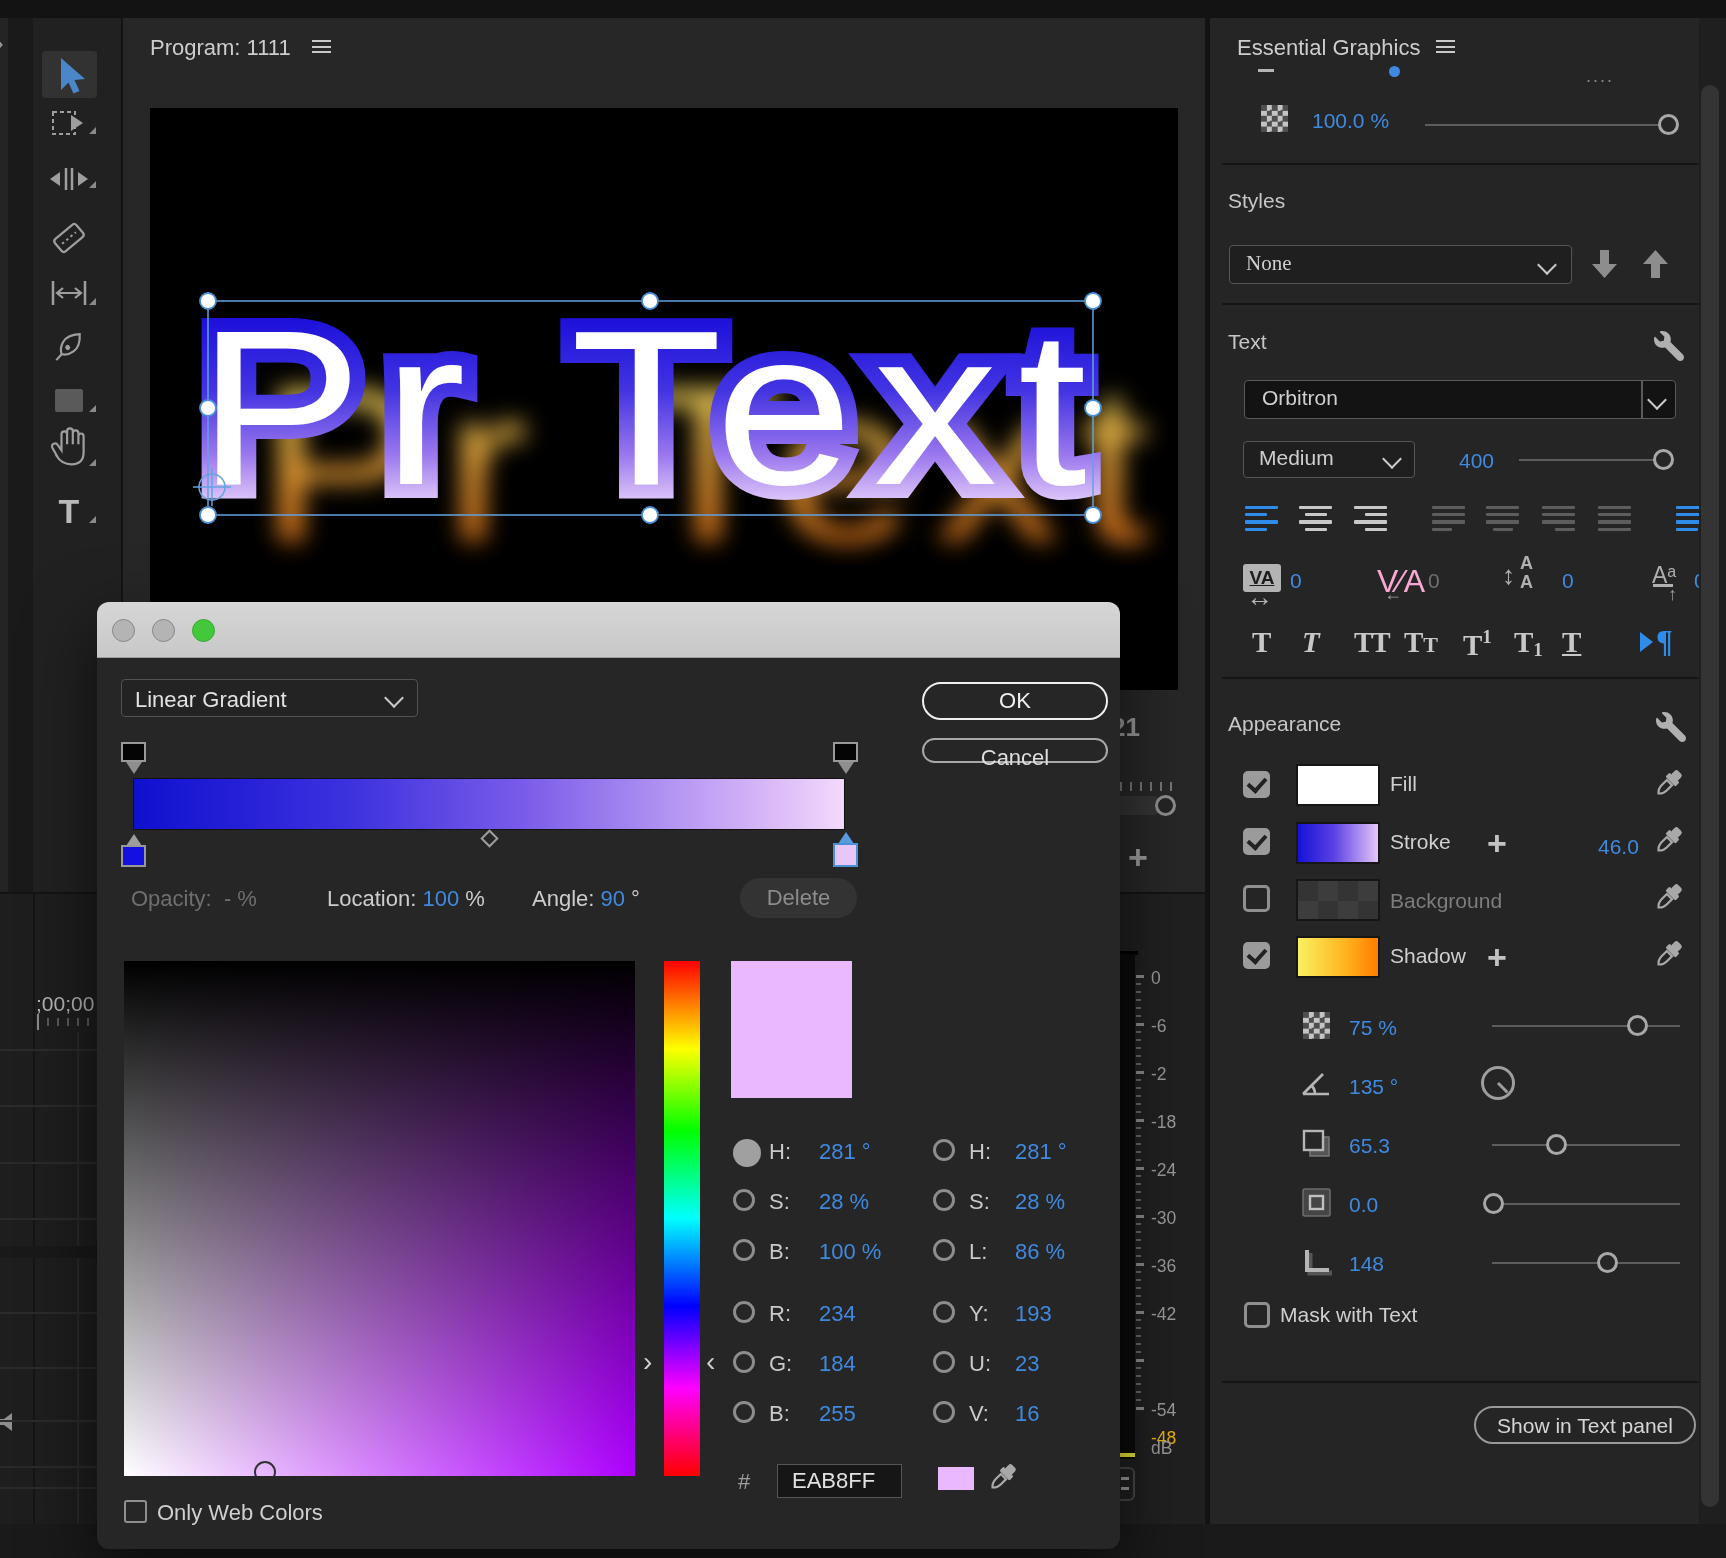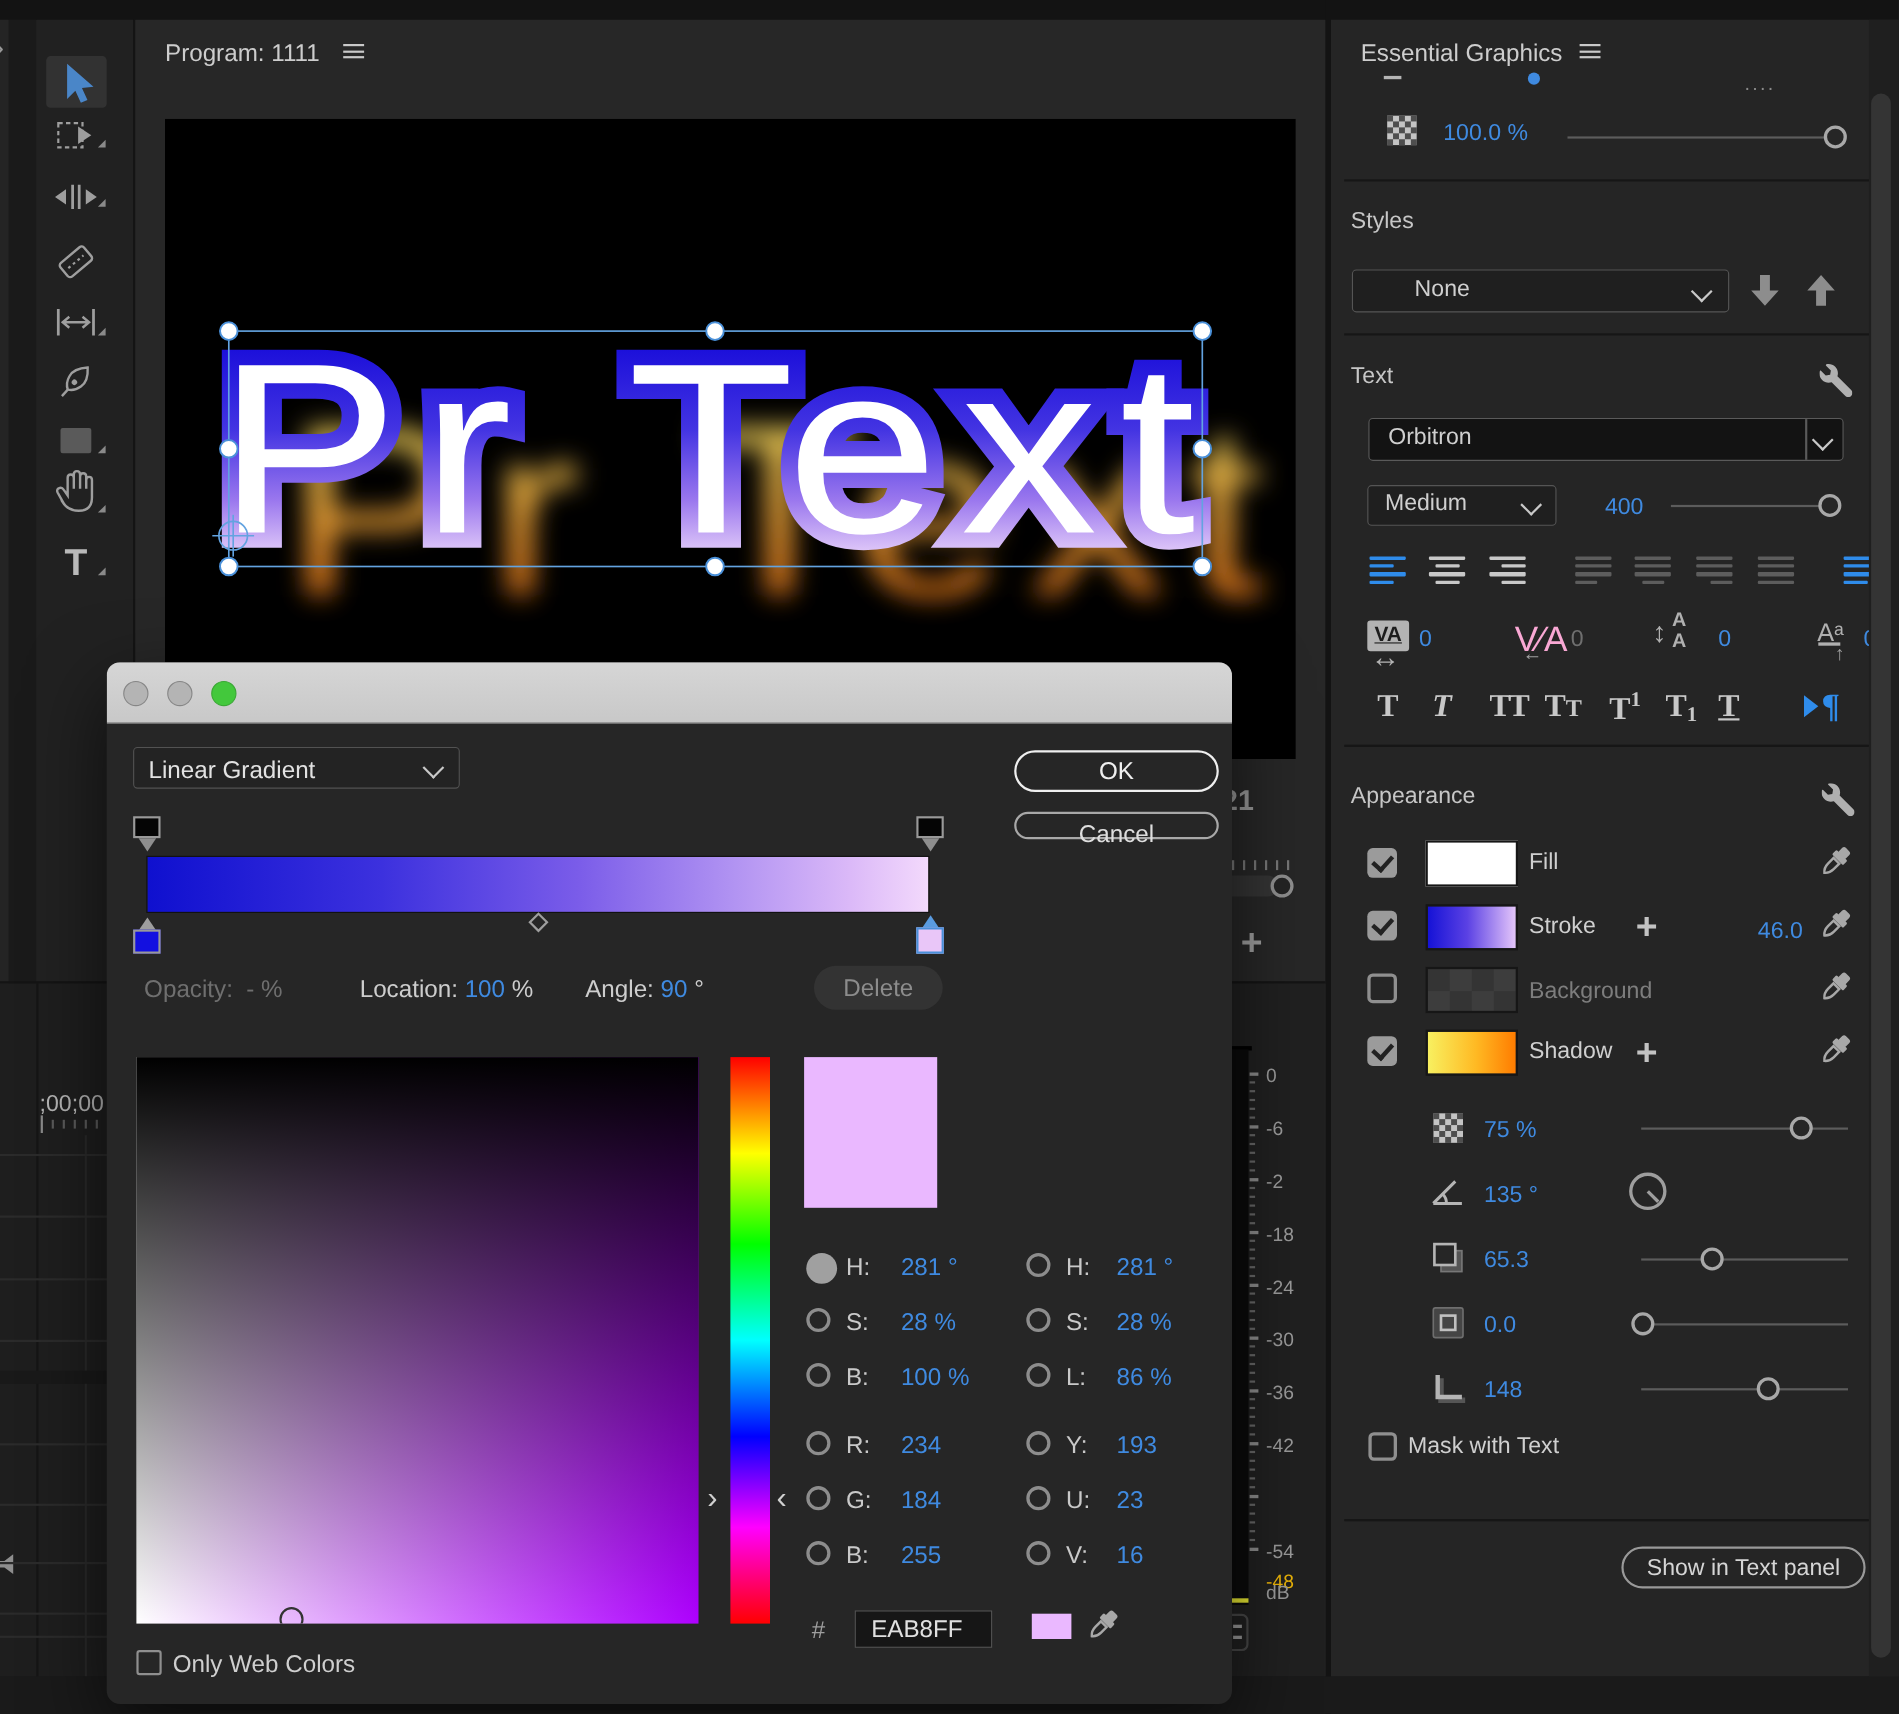--- a/index.html
+++ b/index.html
@@ -140,21 +140,21 @@
   <div class="abs checker" id="chk100" style="left: 1261px; top: 105px; width: 27px; height: 27px; background-image: conic-gradient(rgb(196, 196, 196) 25%, rgb(78, 78, 78) 0deg, rgb(78, 78, 78) 50%, rgb(196, 196, 196) 0deg, rgb(196, 196, 196) 75%, rgb(78, 78, 78) 0deg); background-size: 10.8px 10.8px;"></div>
   <div class="abs blue" style="left:1312px;top:109px;font-size:21px;">100.0&nbsp;%</div>
   <div class="abs sline" style="left:1425px;top:124px;width:243px;"></div>
   <div class="abs knob" style="left:1658px;top:114px;"></div>
 
   <div class="abs" style="left:1222px;top:163px;width:477px;height:2px;background:#161616;"></div>
   <div class="abs sect" style="left:1228px;top:189px;">Styles</div>
 
   <div class="abs" style="left:1229px;top:245px;width:343px;height:39px;background:#1f1f1f;
     border:1.5px solid #555;border-radius:4px;"></div>
-  <div class="abs lbl" style="left:1286px;top:251px;">None</div>
+  <div class="abs lbl" style="left:1246px;top:251px;font-family:Liberation Serif, serif;">None</div>
   <div class="abs chev" style="left:1540px;top:258px;"></div>
   <svg class="abs" style="left:1590px;top:250px;" width="30" height="32">
       <path d="M10 0 h9 v14 h8 l-12.5 14 L2 14 h8 z" fill="#8d8d8d"></path>
     </svg>
   <svg class="abs" style="left:1641px;top:250px;" width="30" height="32">
       <path d="M10 28 h9 v-14 h8 L14.5 0 L2 14 h8 z" fill="#8d8d8d"></path>
     </svg>
 
   <div class="abs" style="left:1222px;top:303px;width:477px;height:2px;background:#161616;"></div>
   <div class="abs sect" style="left:1228px;top:330px;">Text</div>

